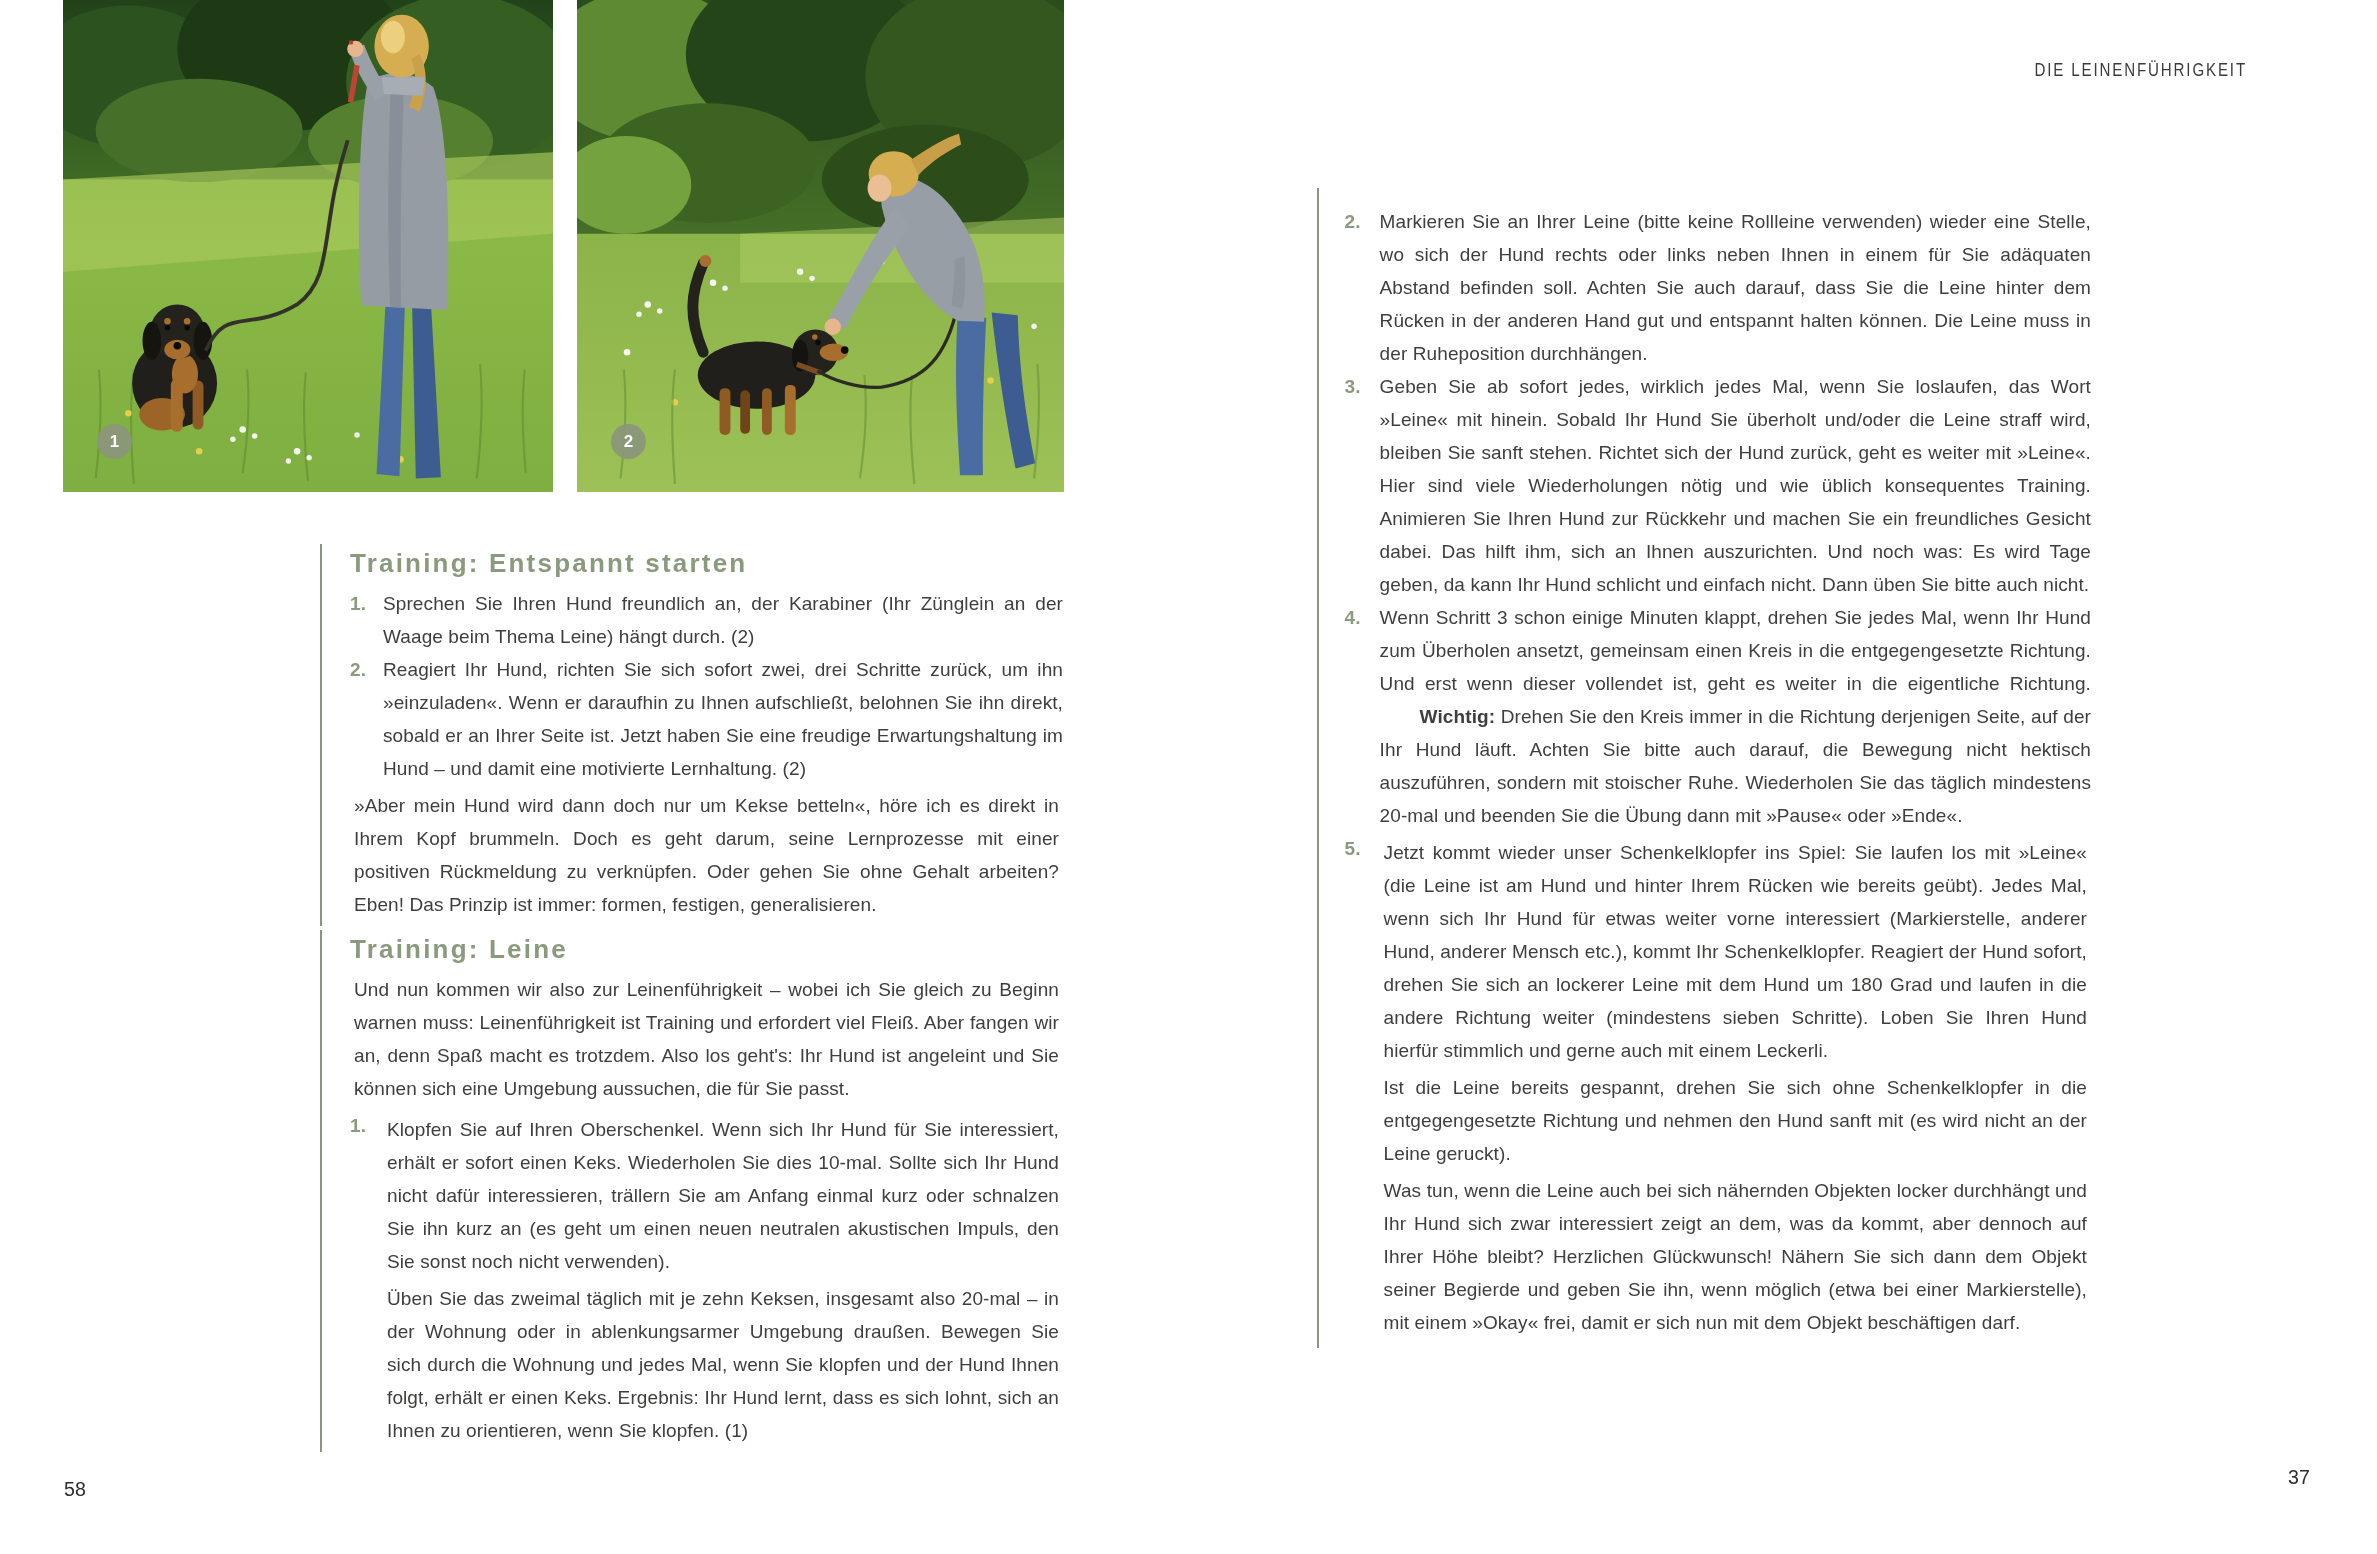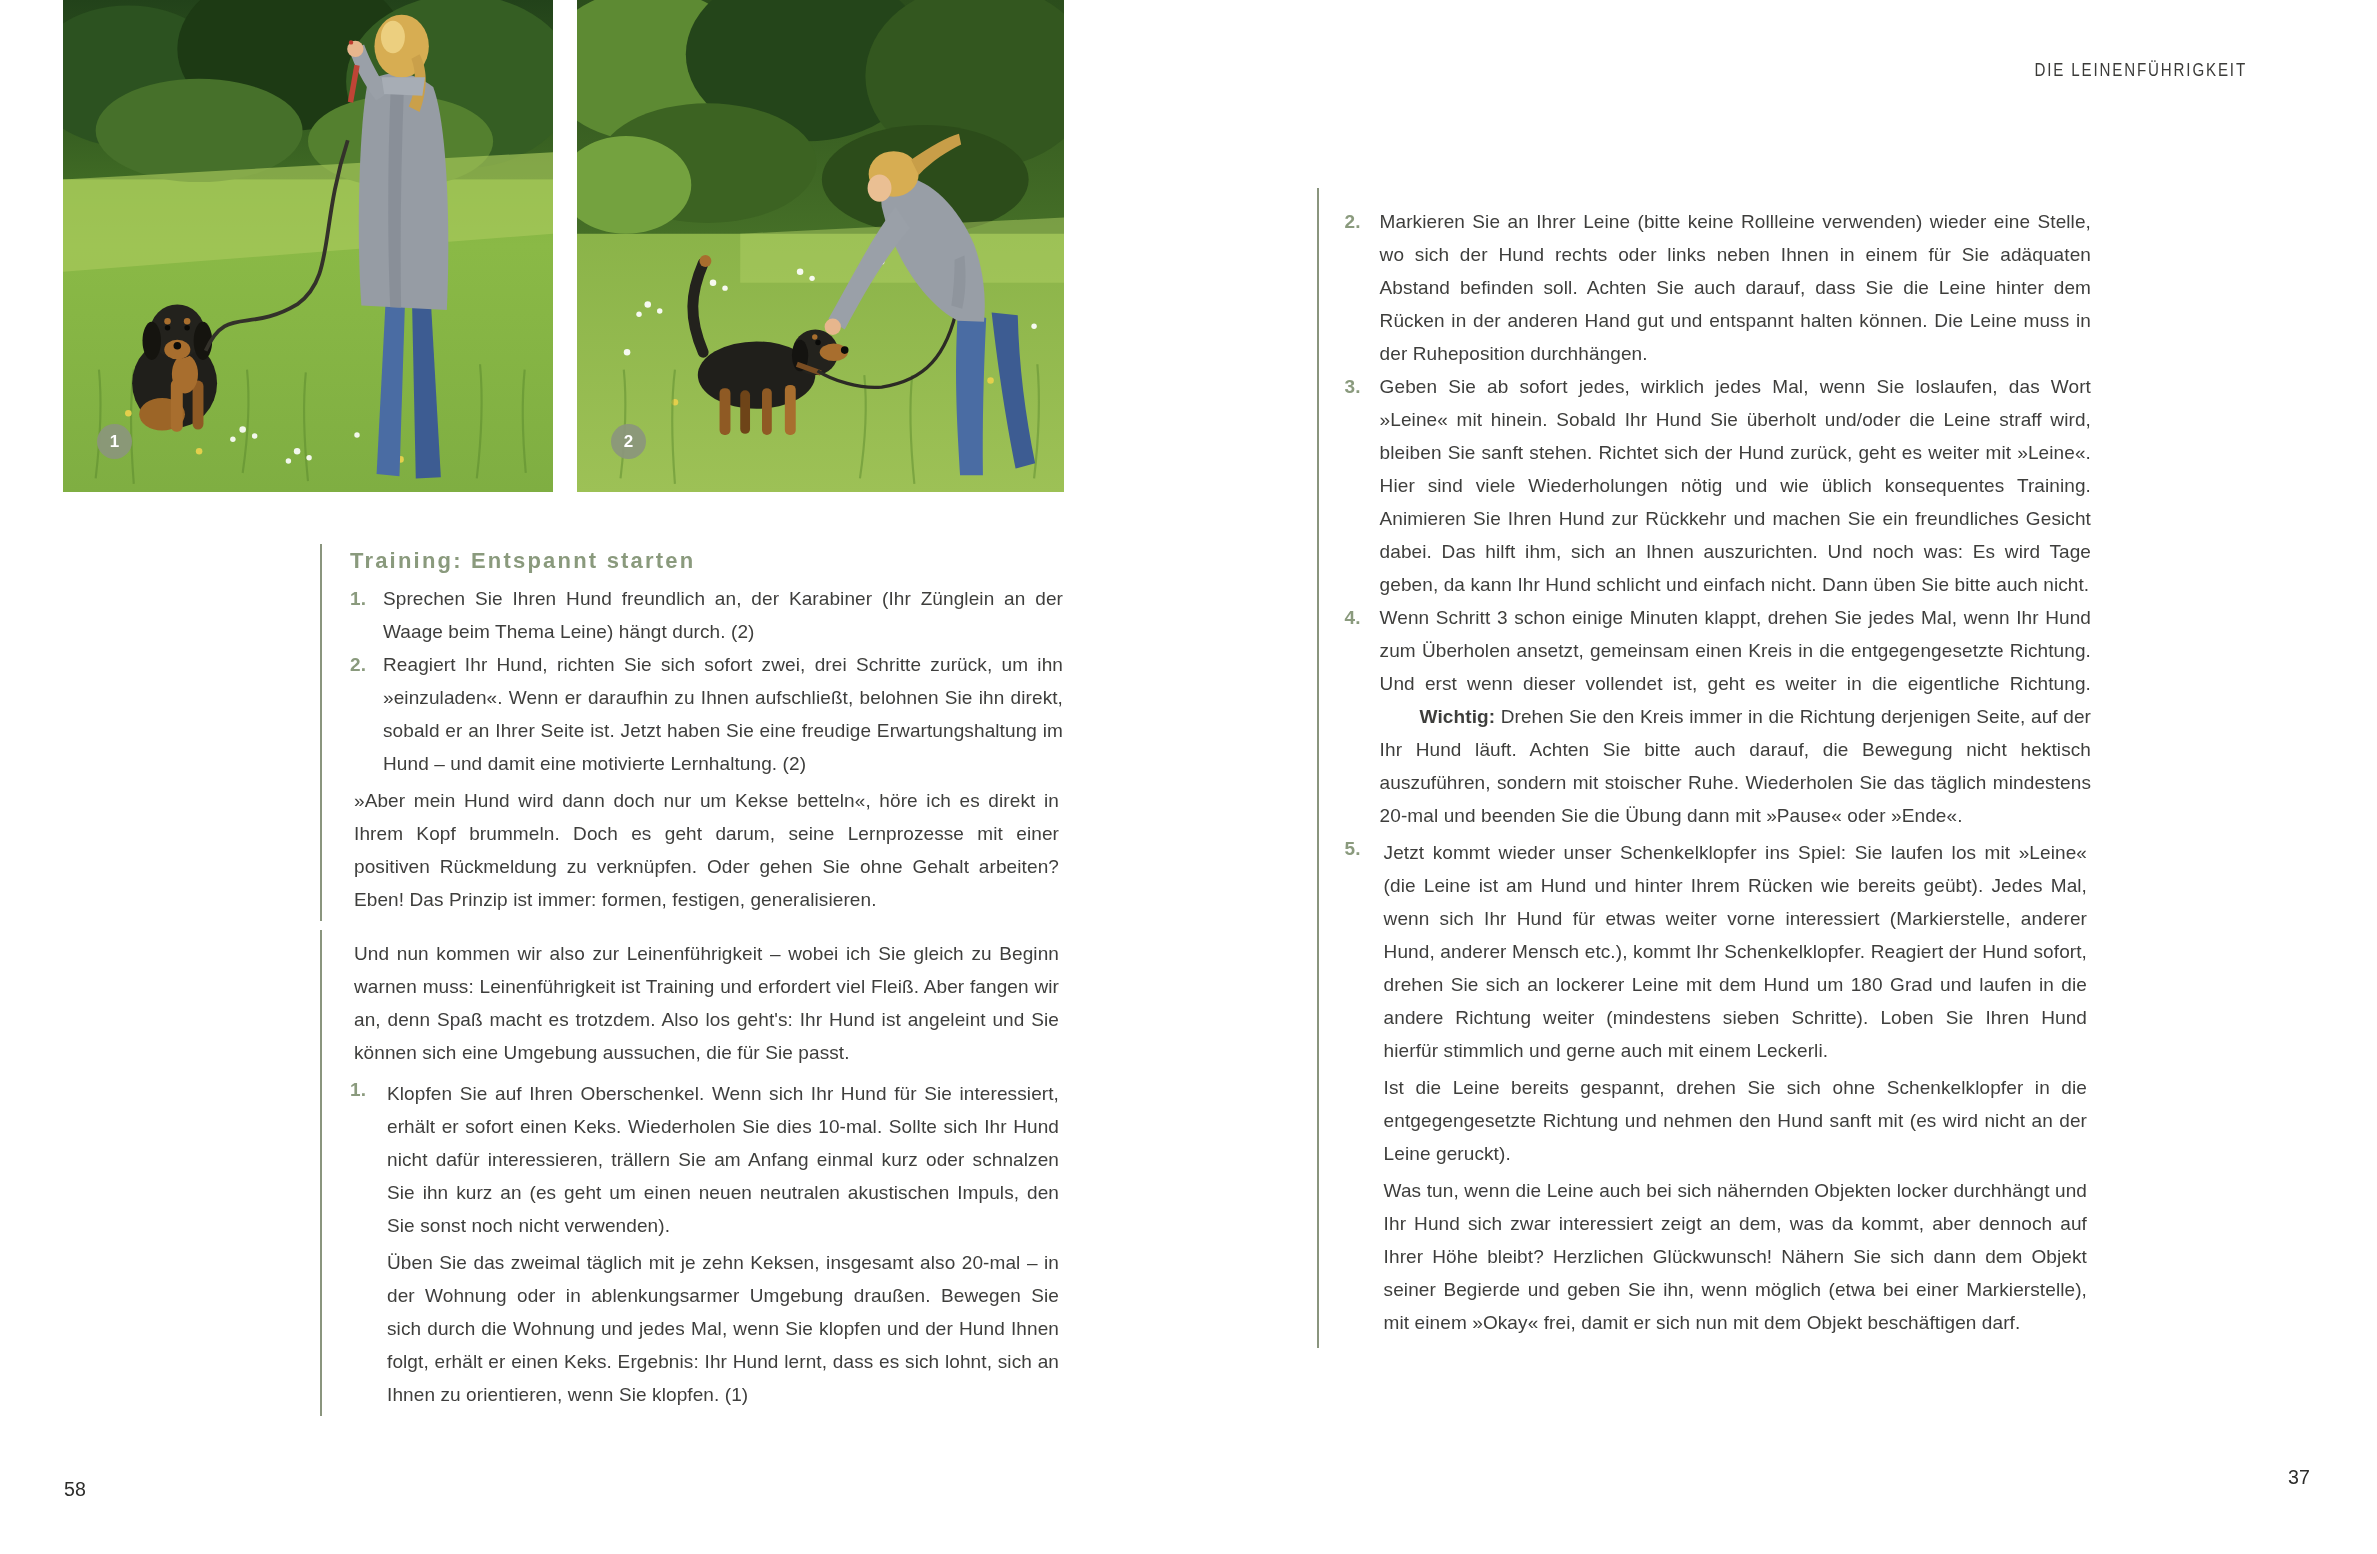--- a/index.html
+++ b/index.html
@@ -19,21 +19,21 @@
   }
   
   .section {
     position:absolute; box-sizing:border-box;
     border-left:2.7px solid #8a957e;
   }
   #sectionA { left:320px; top:544px; width:743px; padding:3.3px 0 1.1px 28px; }
   #sectionB { left:320px; top:930px; width:743px; padding:3.3px 0 1.1px 28px; }
   #rightList { left:1317px; top:188px; width:774px; padding:17.4px 0 4.4px 25.6px; }
   h2.training {
-    margin:0 0 7.6px 0; font-size:22px; font-weight:700; letter-spacing:2.2px;
+    margin:0 0 7.6px 0; font-size:26px; font-weight:700; letter-spacing:2.2px;
     color:#8a9a7d; line-height:1.25;
   }
   .body-text { font-size:19px; line-height:33px; text-align:justify; letter-spacing:0.1px; }
   .body-text p { margin:4px; }
   .item { display:flex; }
   .item .num { flex:0 0 33px; color:#8a9a7d; font-weight:700; }
   #rightList .item .num { flex:0 0 35px; }
   .item .itext { flex:1; min-width:0; }
   .bold { font-weight:700;margin-left:40px; }
   
@@ -222,20 +222,21 @@
       </div>
       <div class="item">
         <span class="num">2.</span>
         <span class="itext">Reagiert Ihr Hund, richten Sie sich sofort zwei, drei Schritte zurück, um ihn »einzuladen«. Wenn er daraufhin zu Ihnen aufschließt, belohnen Sie ihn direkt, sobald er an Ihrer Seite ist. Jetzt haben Sie eine freudige Erwartungshaltung im Hund – und damit eine motivierte Lernhaltung. (2)</span>
       </div>
       <p>»Aber mein Hund wird dann doch nur um Kekse betteln«, höre ich es direkt in Ihrem Kopf brummeln. Doch es geht darum, seine Lernprozesse mit einer positiven Rückmeldung zu verknüpfen. Oder gehen Sie ohne Gehalt arbeiten? Eben! Das Prinzip ist immer: formen, festigen, generalisieren.</p>
     </div>
   </div>
 
   <div class="section" id="sectionB">
+    <h2 class="training">Training: Leine</h2>
     <div class="body-text">
       <p>Und nun kommen wir also zur Leinenführigkeit – wobei ich Sie gleich zu Beginn warnen muss: Leinenführigkeit ist Training und erfordert viel Fleiß. Aber fangen wir an, denn Spaß macht es trotzdem. Also los geht's: Ihr Hund ist angeleint und Sie können sich eine Umgebung aussuchen, die für Sie passt.</p>
       <div class="item">
         <span class="num">1.</span>
         <span class="itext">
           <p>Klopfen Sie auf Ihren Oberschenkel. Wenn sich Ihr Hund für Sie interessiert, erhält er sofort einen Keks. Wiederholen Sie dies 10-mal. Sollte sich Ihr Hund nicht dafür interessieren, trällern Sie am Anfang einmal kurz oder schnalzen Sie ihn kurz an (es geht um einen neuen neutralen akustischen Impuls, den Sie sonst noch nicht verwenden).</p>
           <p>Üben Sie das zweimal täglich mit je zehn Keksen, insgesamt also 20-mal – in der Wohnung oder in ablenkungsarmer Umgebung draußen. Bewegen Sie sich durch die Wohnung und jedes Mal, wenn Sie klopfen und der Hund Ihnen folgt, erhält er einen Keks. Ergebnis: Ihr Hund lernt, dass es sich lohnt, sich an Ihnen zu orientieren, wenn Sie klopfen. (1)</p>
         </span>
       </div>
     </div>

